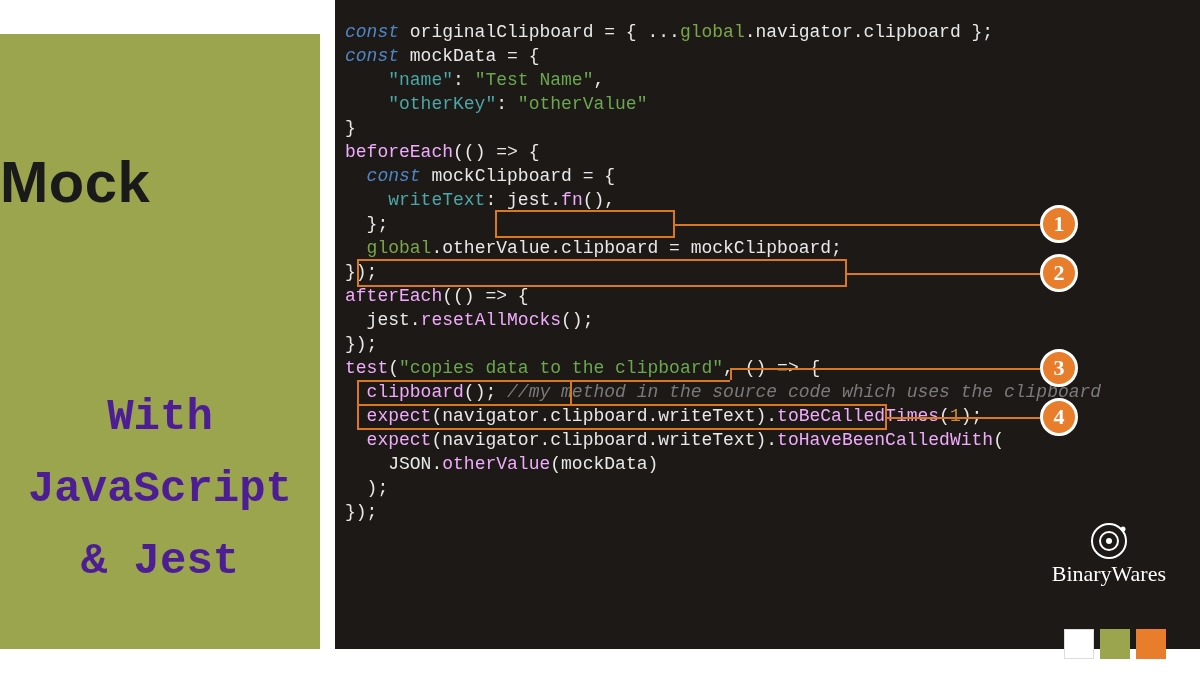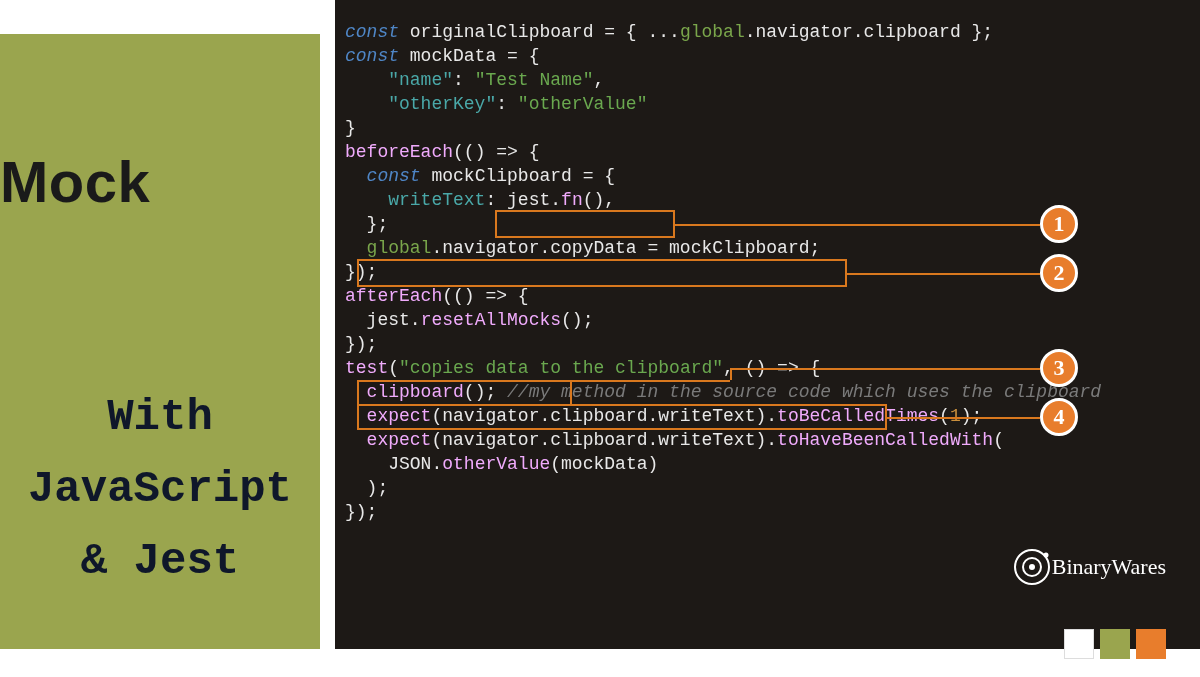--- a/index.html
+++ b/index.html
@@ -39,21 +39,21 @@
     display: flex;
     flex-direction: column;
     align-items: center;
     justify-content: center;
     gap: 22px;
   }
   .sidebar-bottom .subtitle-line {
     font-family: "Courier New", Courier, monospace;
     font-weight: 700;
     font-size: 44px;
-    color: #0f172a;
+    color: #4c1d95;
   }
 
   .code-panel {
     position: absolute;
     left: 335px;
     top: 0;
     width: 865px;
     height: 649px;
     background: #1d1916;
     color: #d0d0d0;
@@ -115,20 +115,21 @@
   .brand {
     position: absolute;
     right: 34px;
     bottom: 62px;
     display: flex;
     align-items: center;
     gap: 0;
     color: #fff;
     font-family: Georgia, serif;
     font-size: 22px;
+    flex-direction: column;
   }
   .brand svg { display: block; }
 
   .footer-squares {
     position: absolute;
     right: 34px;
     bottom: 18px;
     display: flex;
     gap: 6px;
   }
@@ -156,21 +157,21 @@
     <div class="code-line"><span class="kw c-blue">const </span><span class="c-white">originalClipboard </span><span class="c-white">= { ...</span><span class="c-green">global</span><span class="c-white">.navigator.clipboard };</span></div>
     <div class="code-line"><span class="kw c-blue">const </span><span class="c-white">mockData </span><span class="c-white">= {</span></div>
     <div class="code-line"><span class="c-teal">    "name"</span><span class="c-white">: </span><span class="c-string">"Test Name"</span><span class="c-white">,</span></div>
     <div class="code-line"><span class="c-teal">    "otherKey"</span><span class="c-white">: </span><span class="c-string">"otherValue"</span></div>
     <div class="code-line"><span class="c-white">}</span></div>
     <div class="code-line"></div>
     <div class="code-line"><span class="c-orange">beforeEach</span><span class="c-white">(() =&gt; {</span></div>
     <div class="code-line"><span class="kw c-blue">  const </span><span class="c-white">mockClipboard </span><span class="c-white">= {</span></div>
     <div class="code-line"><span class="c-teal">    writeText</span><span class="c-white">: </span><span class="c-white">jest</span><span class="c-white">.</span><span class="c-orange">fn</span><span class="c-white">(),</span></div>
     <div class="code-line"><span class="c-white">  };</span></div>
-    <div class="code-line"><span class="c-green">  global</span><span class="c-white">.navigator.copyData = mockClipboard;</span></div>
+    <div class="code-line"><span class="c-green">  global</span><span class="c-white">.otherValue.clipboard = mockClipboard;</span></div>
     <div class="code-line"></div>
     <div class="code-line"><span class="c-white">});</span></div>
     <div class="code-line"></div>
     <div class="code-line"><span class="c-orange">afterEach</span><span class="c-white">(() =&gt; {</span></div>
     <div class="code-line"><span class="c-white">  jest</span><span class="c-white">.</span><span class="c-orange">resetAllMocks</span><span class="c-white">();</span></div>
     <div class="code-line"><span class="c-white">});</span></div>
     <div class="code-line"></div>
     <div class="code-line"><span class="c-orange">test</span><span class="c-white">(</span><span class="c-string">"copies data to the clipboard"</span><span class="c-white">, () =&gt; {</span></div>
     <div class="code-line"><span class="c-orange">  clipboard</span><span class="c-white">(); </span><span class="c-comment">//my method in the source code which uses the clipboard</span></div>
     <div class="code-line"><span class="c-orange">  expect</span><span class="c-white">(navigator.clipboard.writeText).</span><span class="c-orange">toBeCalledTimes</span><span class="c-white">(</span><span class="c-num">1</span><span class="c-white">);</span></div>

